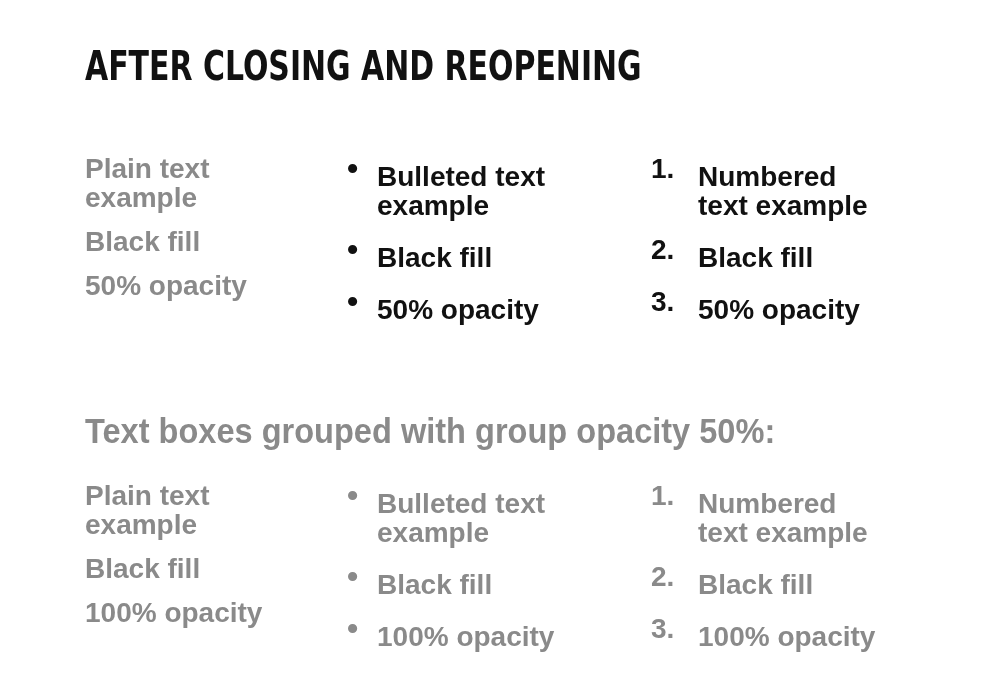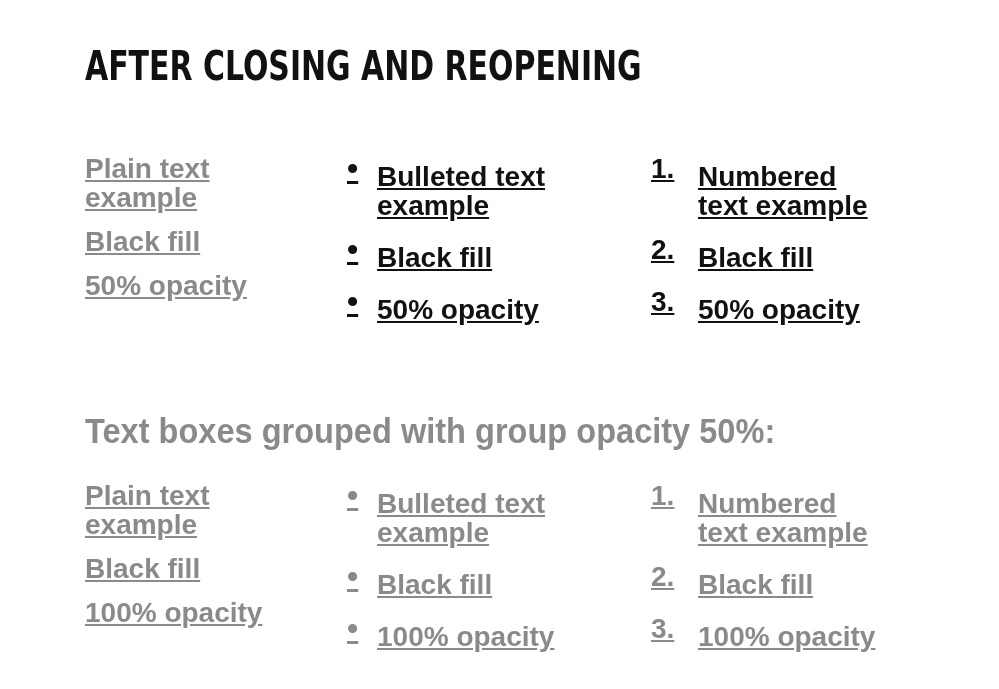--- a/index.html
+++ b/index.html
@@ -40,21 +40,21 @@
     transform-origin: 0 0;
   }
   .col {
     position: absolute;
     font-weight: 700;
     font-size: 28px;
     line-height: 29px;
   }
   .solid { color: var(--text-black, #111111); }
   .faded { color: var(--text-gray, #8a8a8a); }
-  .item { margin: 0 0 15px 0; text-decoration: underline; }
+  .item { margin: 0 0 15px 0; }
   .item:last-child { margin-bottom: 0; }
   .marked { display: flex; align-items: flex-start; }
   .marker { flex: 0 0 30px; }
   .numcol .marker { flex-basis: 47px; }
   .marker.bullet { font-size: 32px; line-height: 29px; }
   .content { display: block; margin-top: 8px; }
   .line { display: block; }
 </style>
 </head>
 <body>

